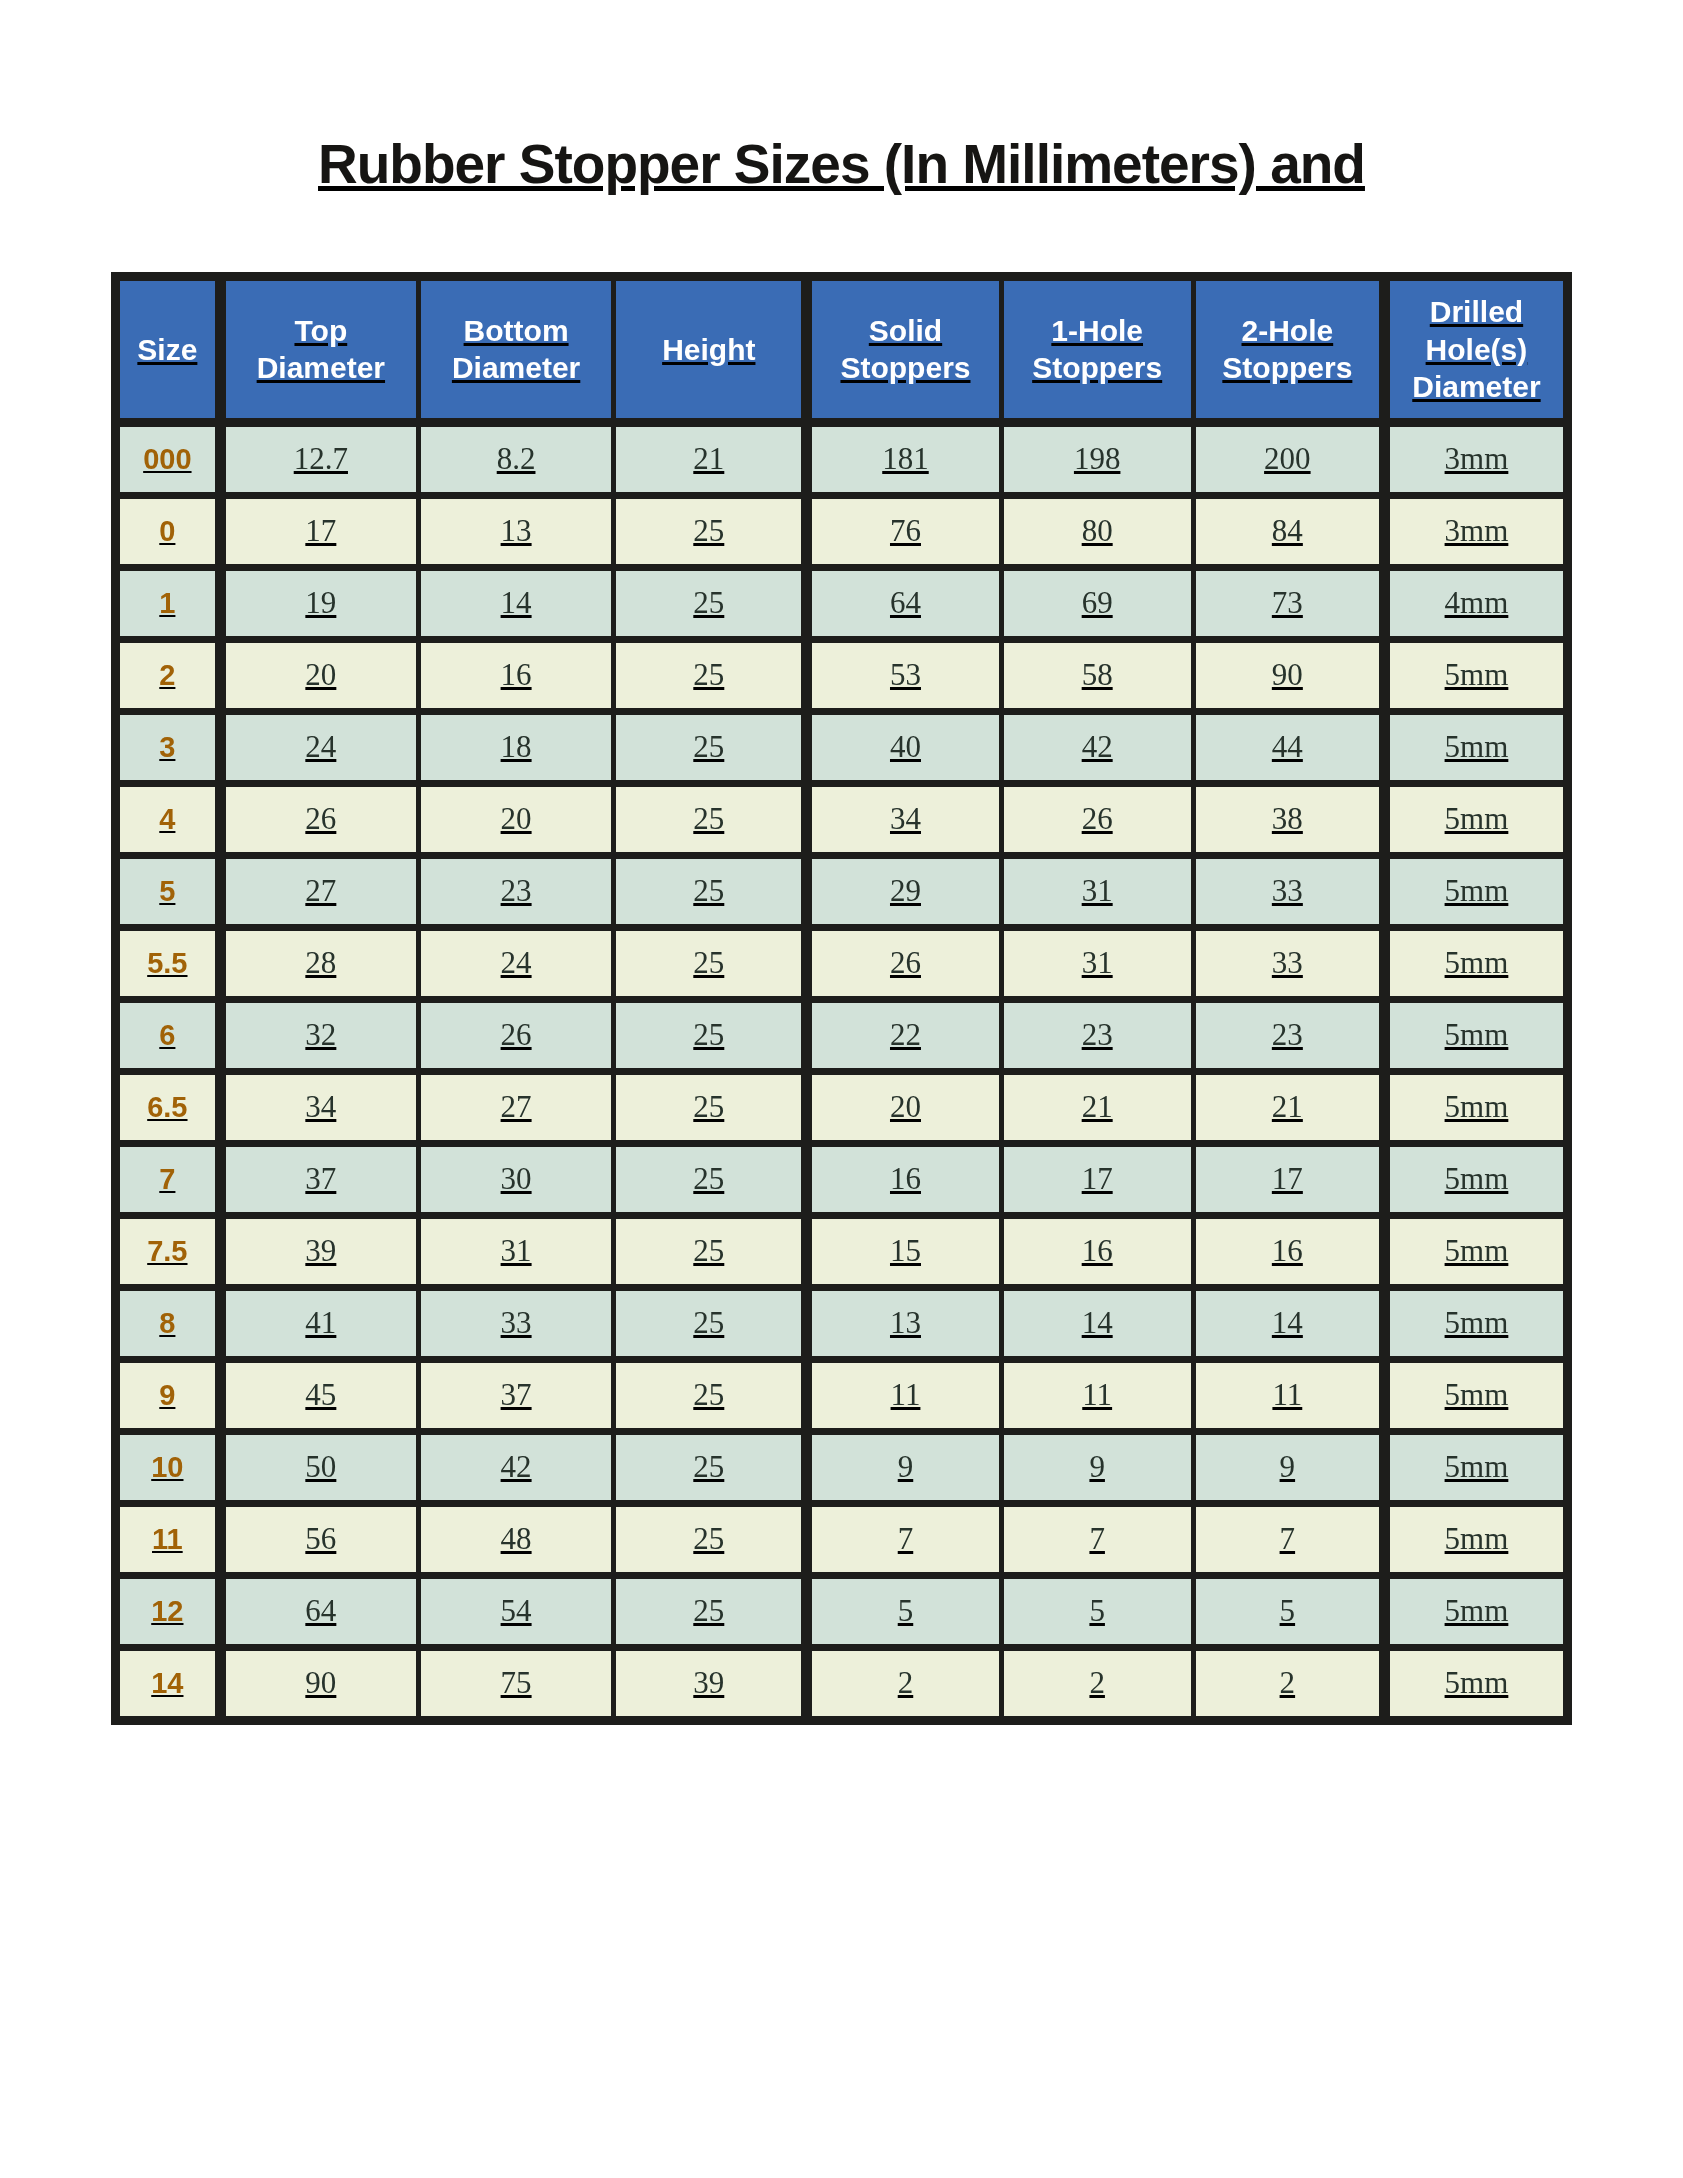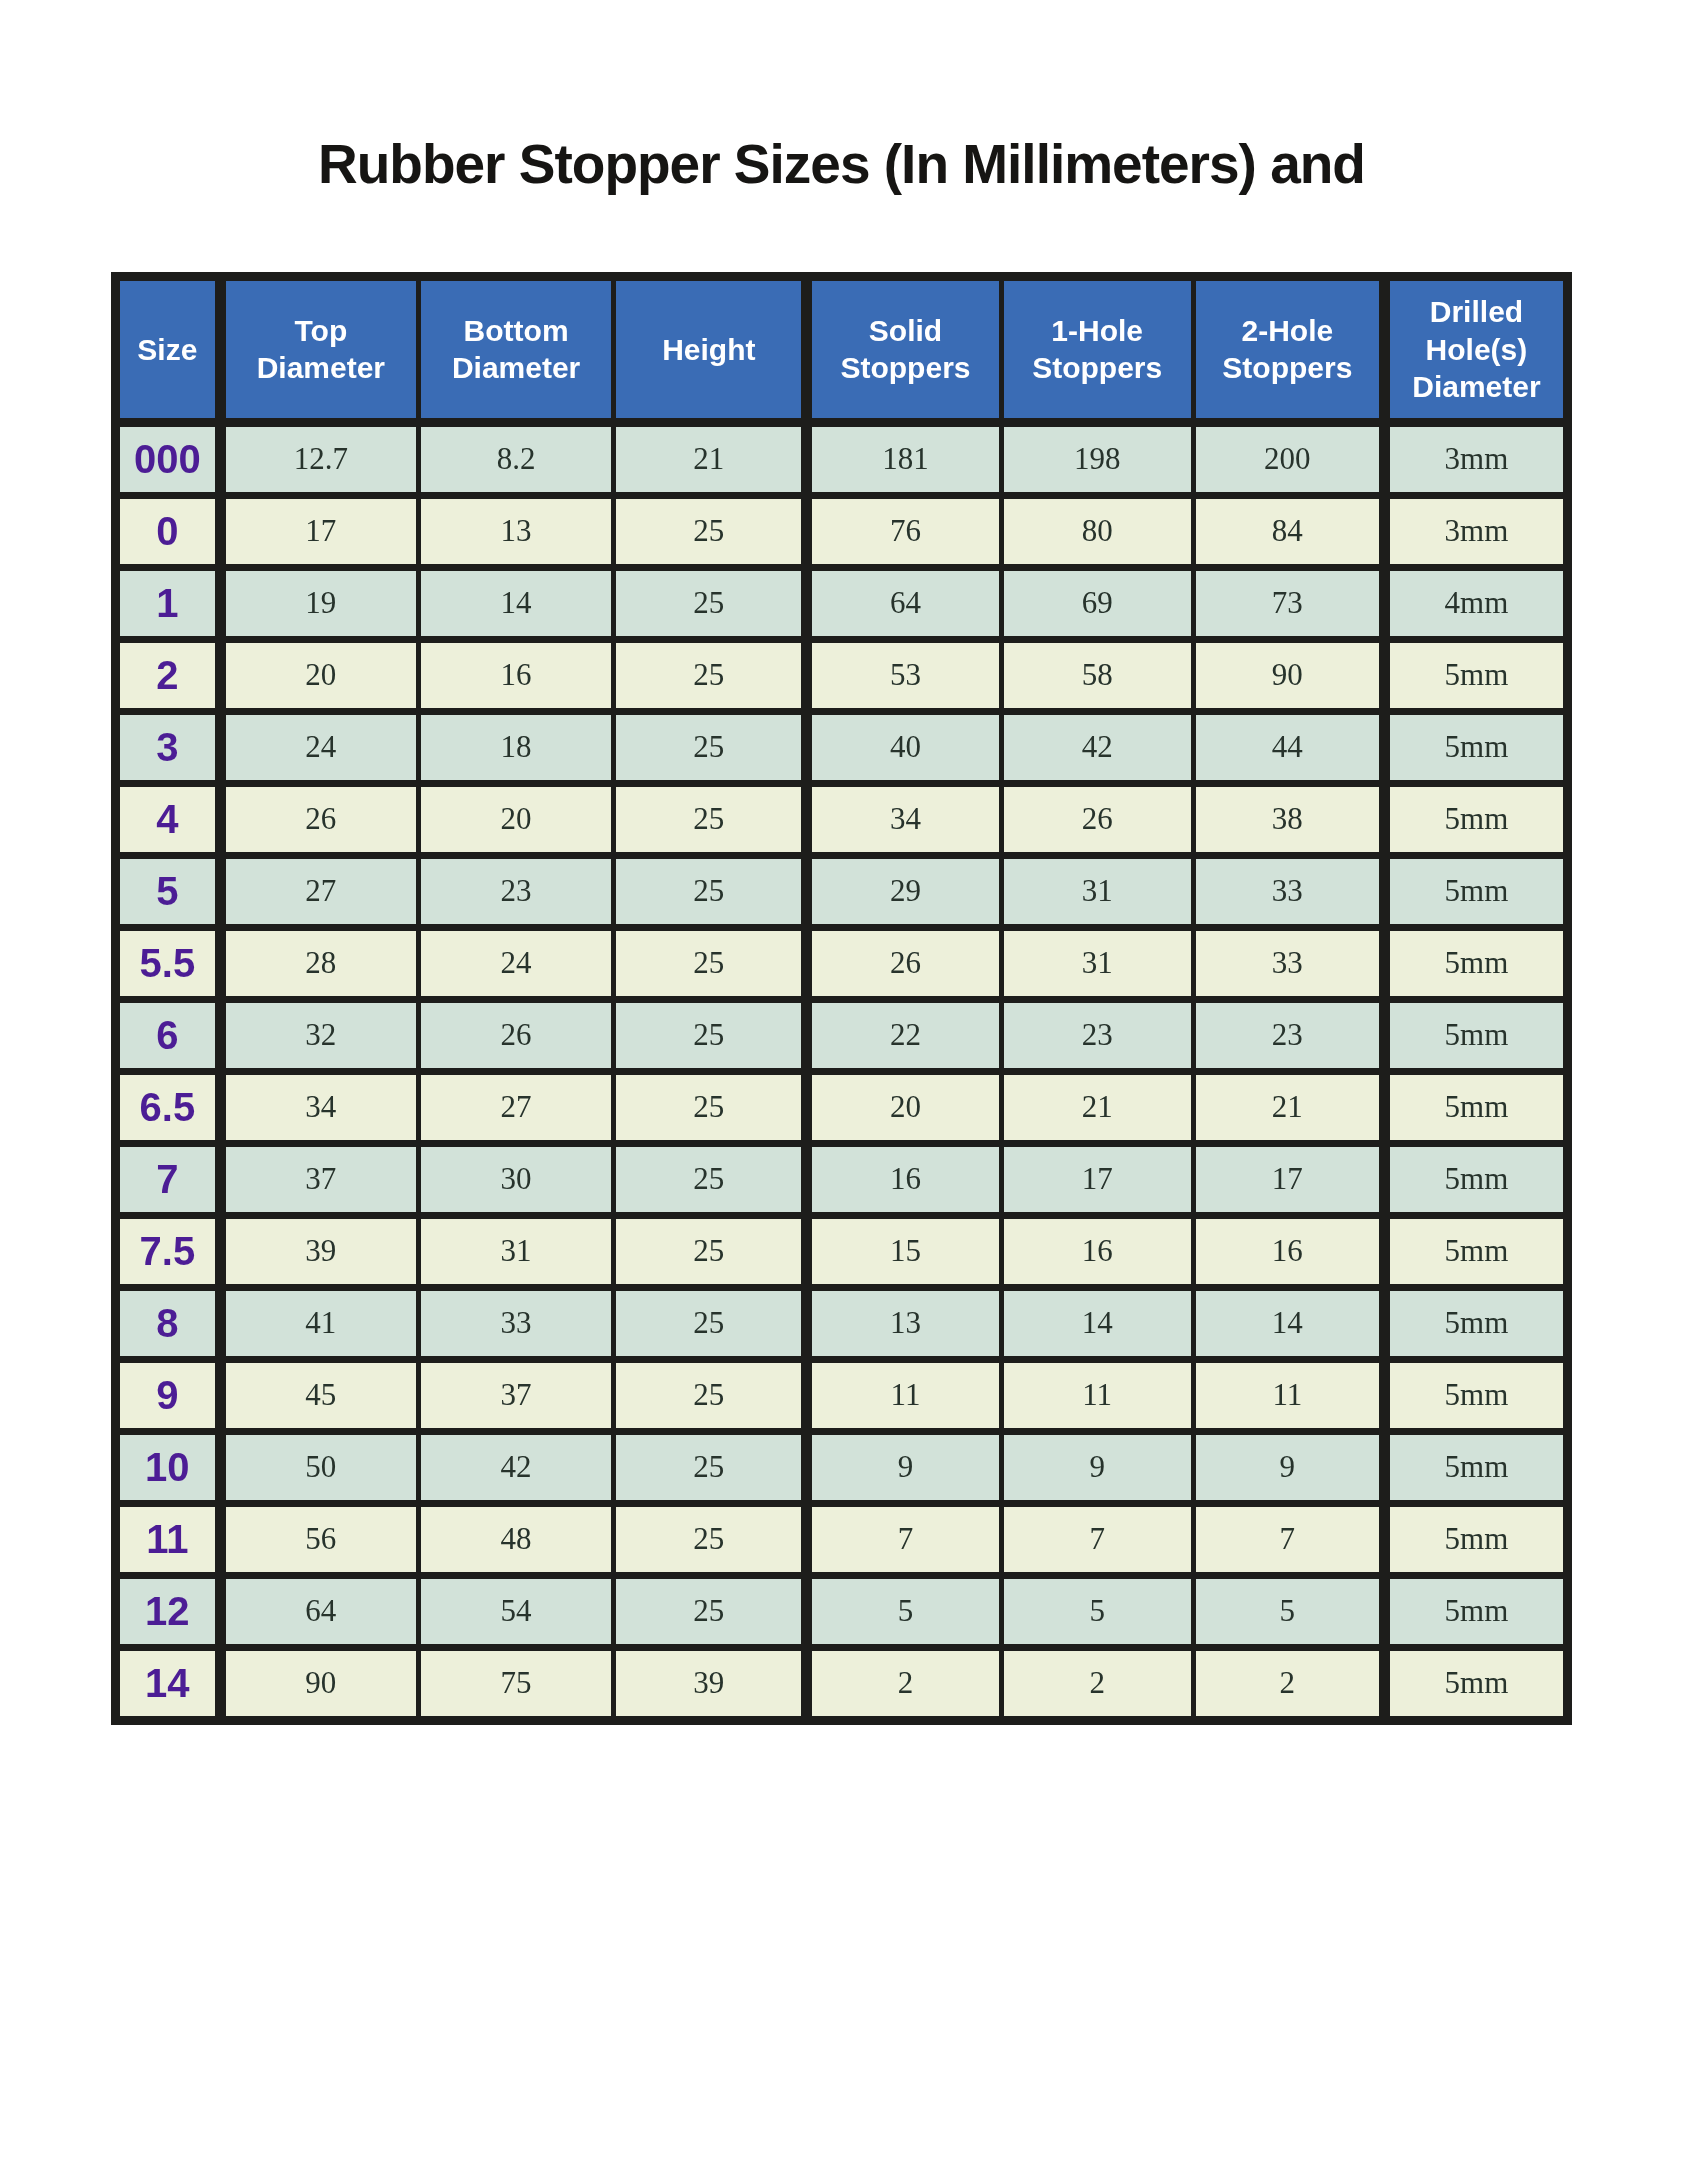--- a/index.html
+++ b/index.html
@@ -3,20 +3,21 @@
 <meta charset="utf-8">
 <style>
   html, body { margin: 0; padding: 0; background: #ffffff; }
   .page {
     position: relative;
     width: 1683px;
     height: 1858px;
     background: #ffffff;
     font-family: "Liberation Sans", sans-serif;
     overflow: hidden;
+    text-decoration: underline;
   }
   .title {
     margin: 0;
     padding-top: 127px;
     text-align: center;
     font-family: "Liberation Sans", sans-serif;
     font-weight: bold;
     font-size: 55px;
     line-height: 1.38;
     letter-spacing: -1px;
@@ -50,22 +51,22 @@
     font-family: "Liberation Serif", serif;
     font-size: 31px;
     color: #27332c;
     border-top-width: 7px;
     border-bottom-width: 7px;
     padding: 0 6px;
   }
   .stopper-table td.size-col {
     font-family: "Liberation Sans", sans-serif;
     font-weight: bold;
-    font-size: 40px;
-    color: #4c1d95;
+    font-size: 29px;
+    color: #a16207;
   }
   
   .stopper-table .sep-r { border-right-width: 11px; }
   
   .stopper-table tbody tr:nth-child(odd) td { background: #d2e2d9; }
   .stopper-table tbody tr:nth-child(even) td { background: #edf0da; }
 </style>
 </head>
 <body>
 

